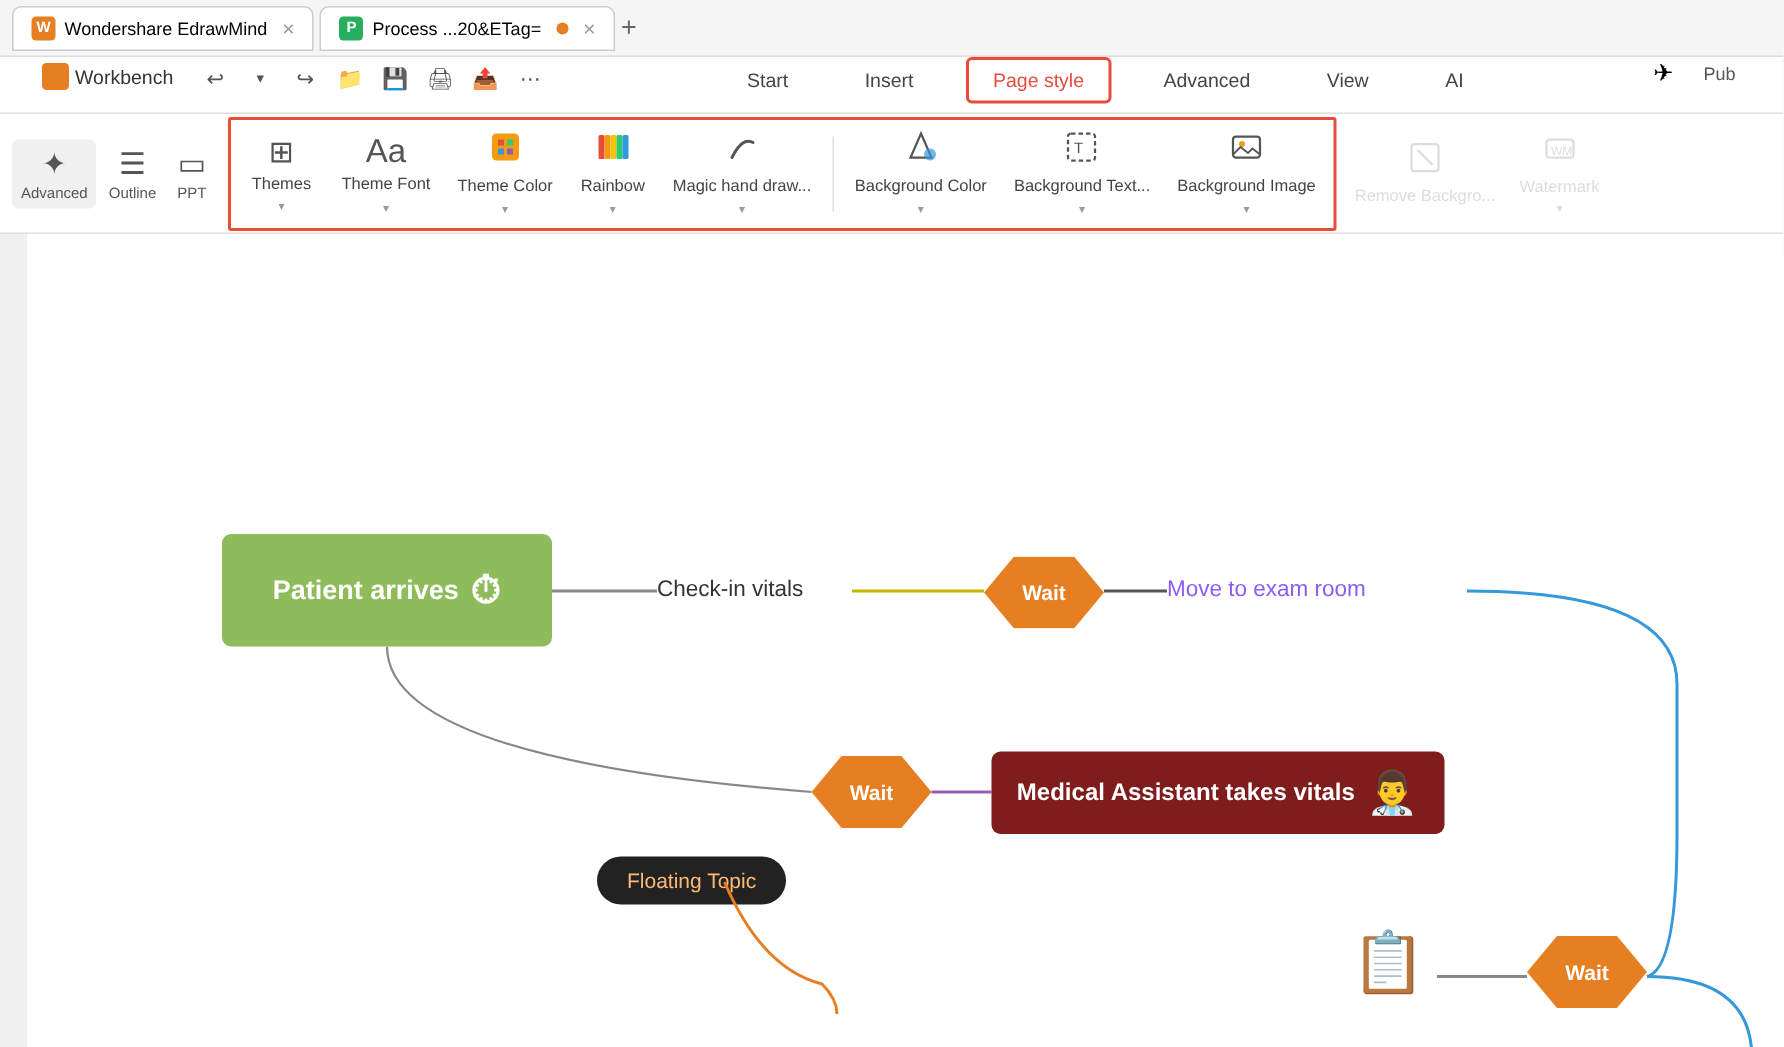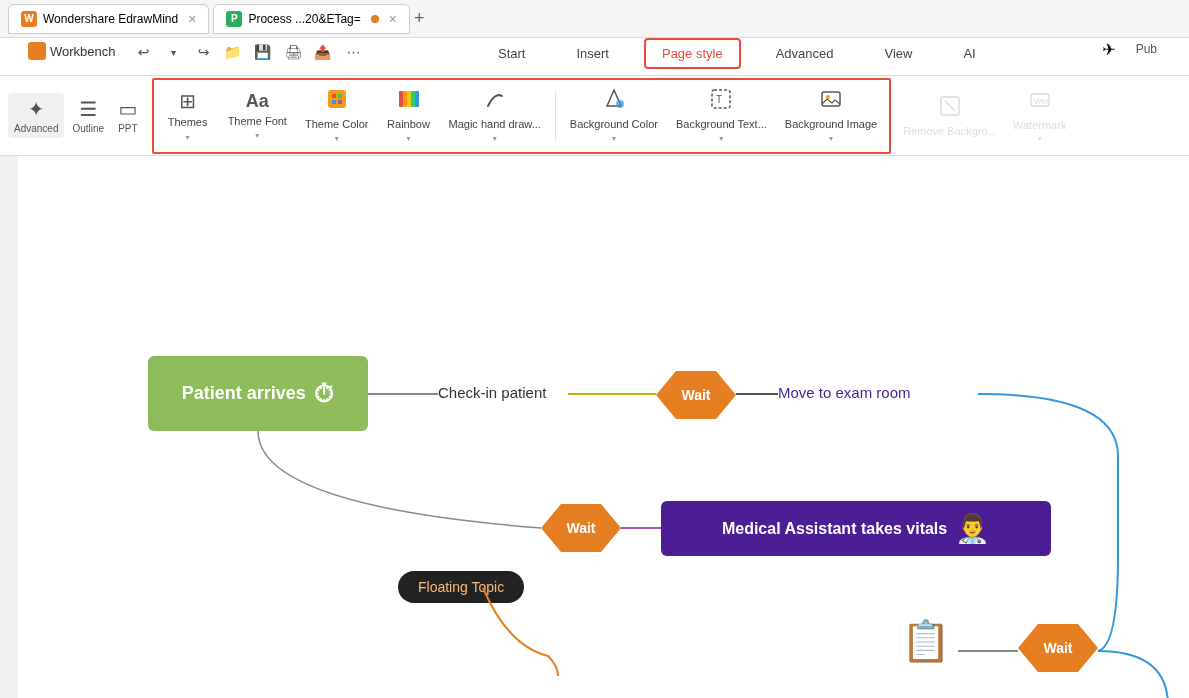--- a/index.html
+++ b/index.html
@@ -210,38 +210,38 @@
       width: 80px; height: 48px;
       background: #e67e22;
       clip-path: polygon(25% 0%, 75% 0%, 100% 50%, 75% 100%, 25% 100%, 0% 50%);
       display: flex; align-items: center; justify-content: center;
       font-size: 14px; font-weight: bold; color: #fff;
     }
 
     .node-move-exam {
       position: absolute;
       left: 760px; top: 228px;
-      font-size: 15px; color: #4c1d95; font-weight: 500;
+      font-size: 15px; color: #8b5cf6; font-weight: 500;
     }
 
     .node-wait-2 {
       position: absolute;
       left: 523px; top: 348px;
       width: 80px; height: 48px;
       background: #e67e22;
       clip-path: polygon(25% 0%, 75% 0%, 100% 50%, 75% 100%, 25% 100%, 0% 50%);
       display: flex; align-items: center; justify-content: center;
       font-size: 14px; font-weight: bold; color: #fff;
     }
 
     .node-medical {
       position: absolute;
       left: 643px; top: 345px;
-      width: 390px; height: 55px;
-      background: #4c1d95;
+      width: 302px; height: 55px;
+      background: #7f1d1d;
       border-radius: 6px;
       display: flex; align-items: center; justify-content: center;
       font-size: 16px; font-weight: bold; color: #fff;
       gap: 8px;
     }
 
     .node-floating {
       position: absolute;
       left: 380px; top: 415px;
       background: #222;
@@ -361,21 +361,21 @@
 
   <div class="toolbar-wrapper">
 
     <div class="toolbar-item">
       <span class="icon">⊞</span>
       <span class="label">Themes</span>
       <span class="chevron">▾</span>
     </div>
 
     <div class="toolbar-item">
-      <span class="icon" style="font-size:18px;font-weight:bold">Aa</span>
+      <span class="icon" style="font-size:22px;font-weight:normal">Aa</span>
       <span class="label">Theme Font</span>
       <span class="chevron">▾</span>
     </div>
 
     <div class="toolbar-item">
       <span class="icon">
         <svg width="22" height="22" viewBox="0 0 22 22">
             <rect x="2" y="2" width="18" height="18" rx="3" fill="#f39c12"></rect>
             <rect x="6" y="6" width="4" height="4" fill="#e74c3c"></rect>
             <rect x="12" y="6" width="4" height="4" fill="#2ecc71"></rect>
@@ -489,21 +489,21 @@
 
     <line x1="940" y1="495" x2="1000" y2="495" stroke="#888" stroke-width="2"></line>
   </svg>
 
   <div class="node-patient-arrives">
     <span>Patient arrives</span>
     <span style="font-size:26px">⏱</span>
   </div>
 
   <div class="node-check-in">
-    <span>Check-in patient</span>
+    <span>Check-in vitals</span>
   </div>
 
   <div class="node-wait-1">
     <span>Wait</span>
   </div>
 
   <div class="node-move-exam">
     <span>Move to exam room</span>
   </div>
 

